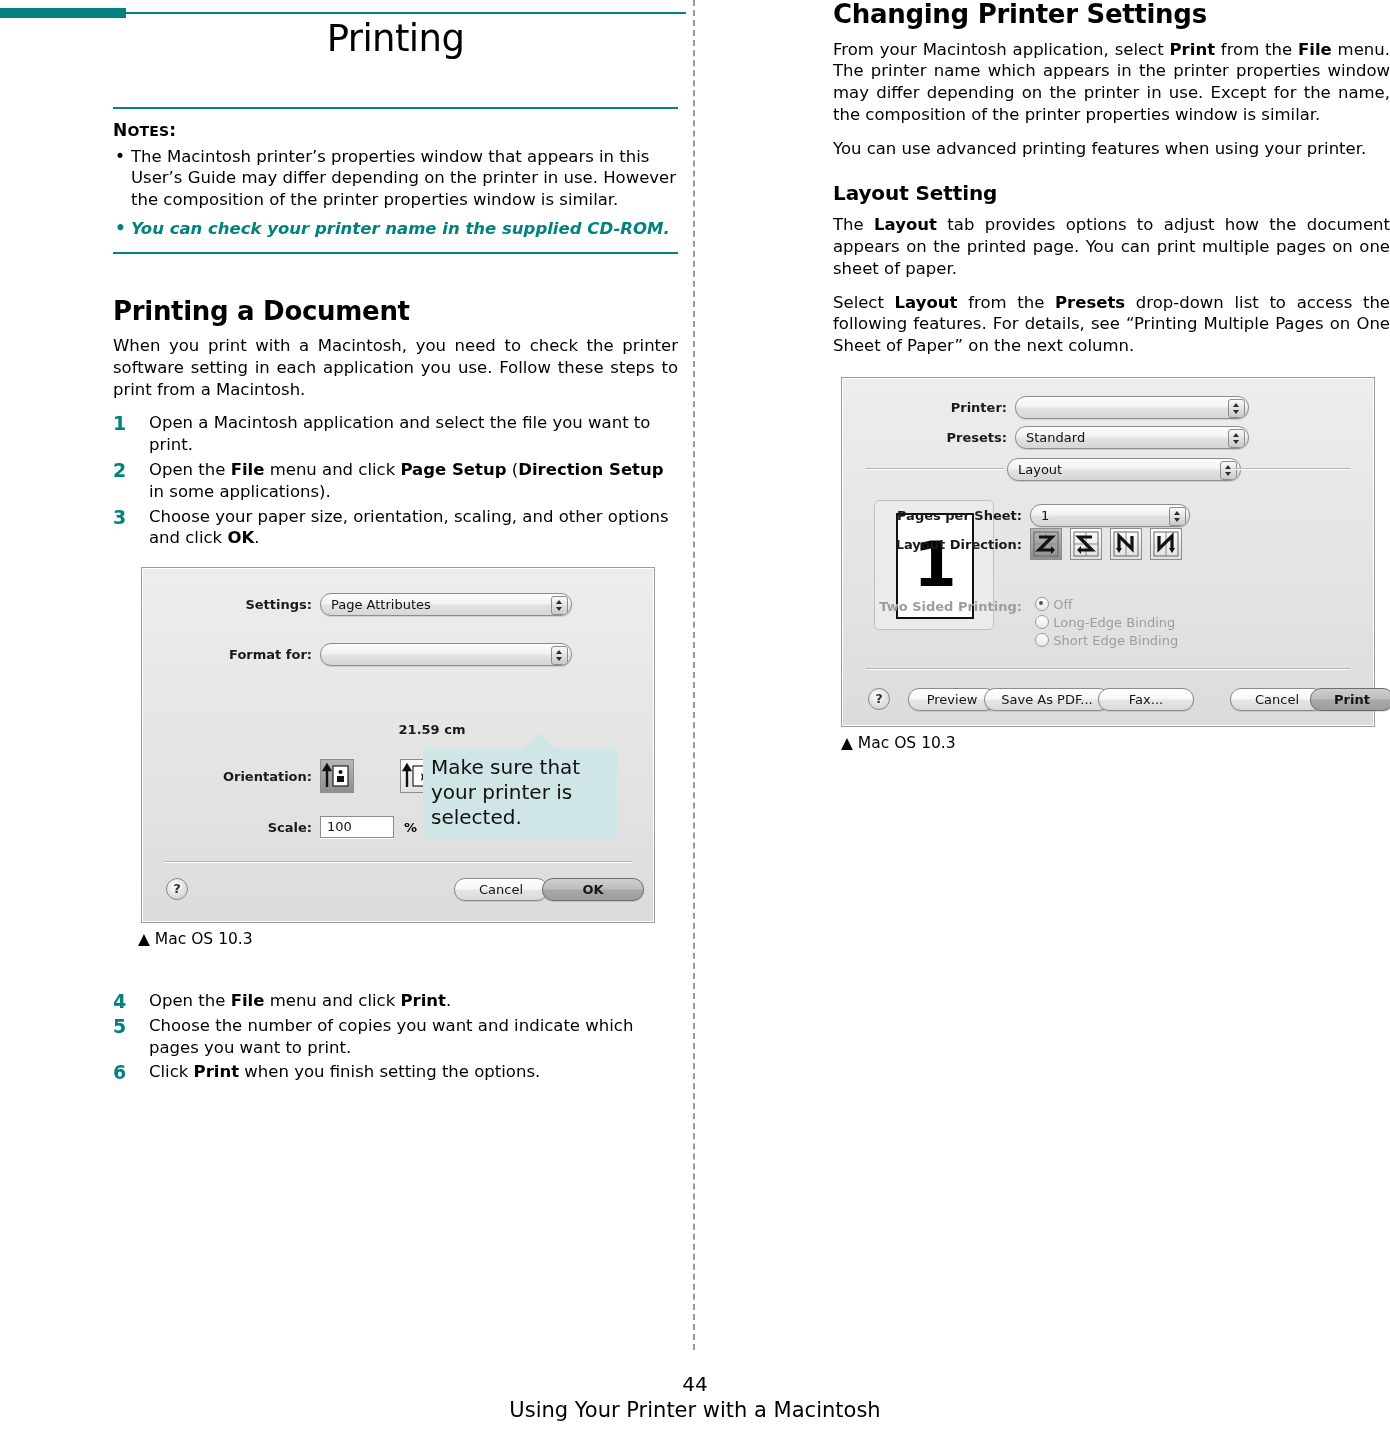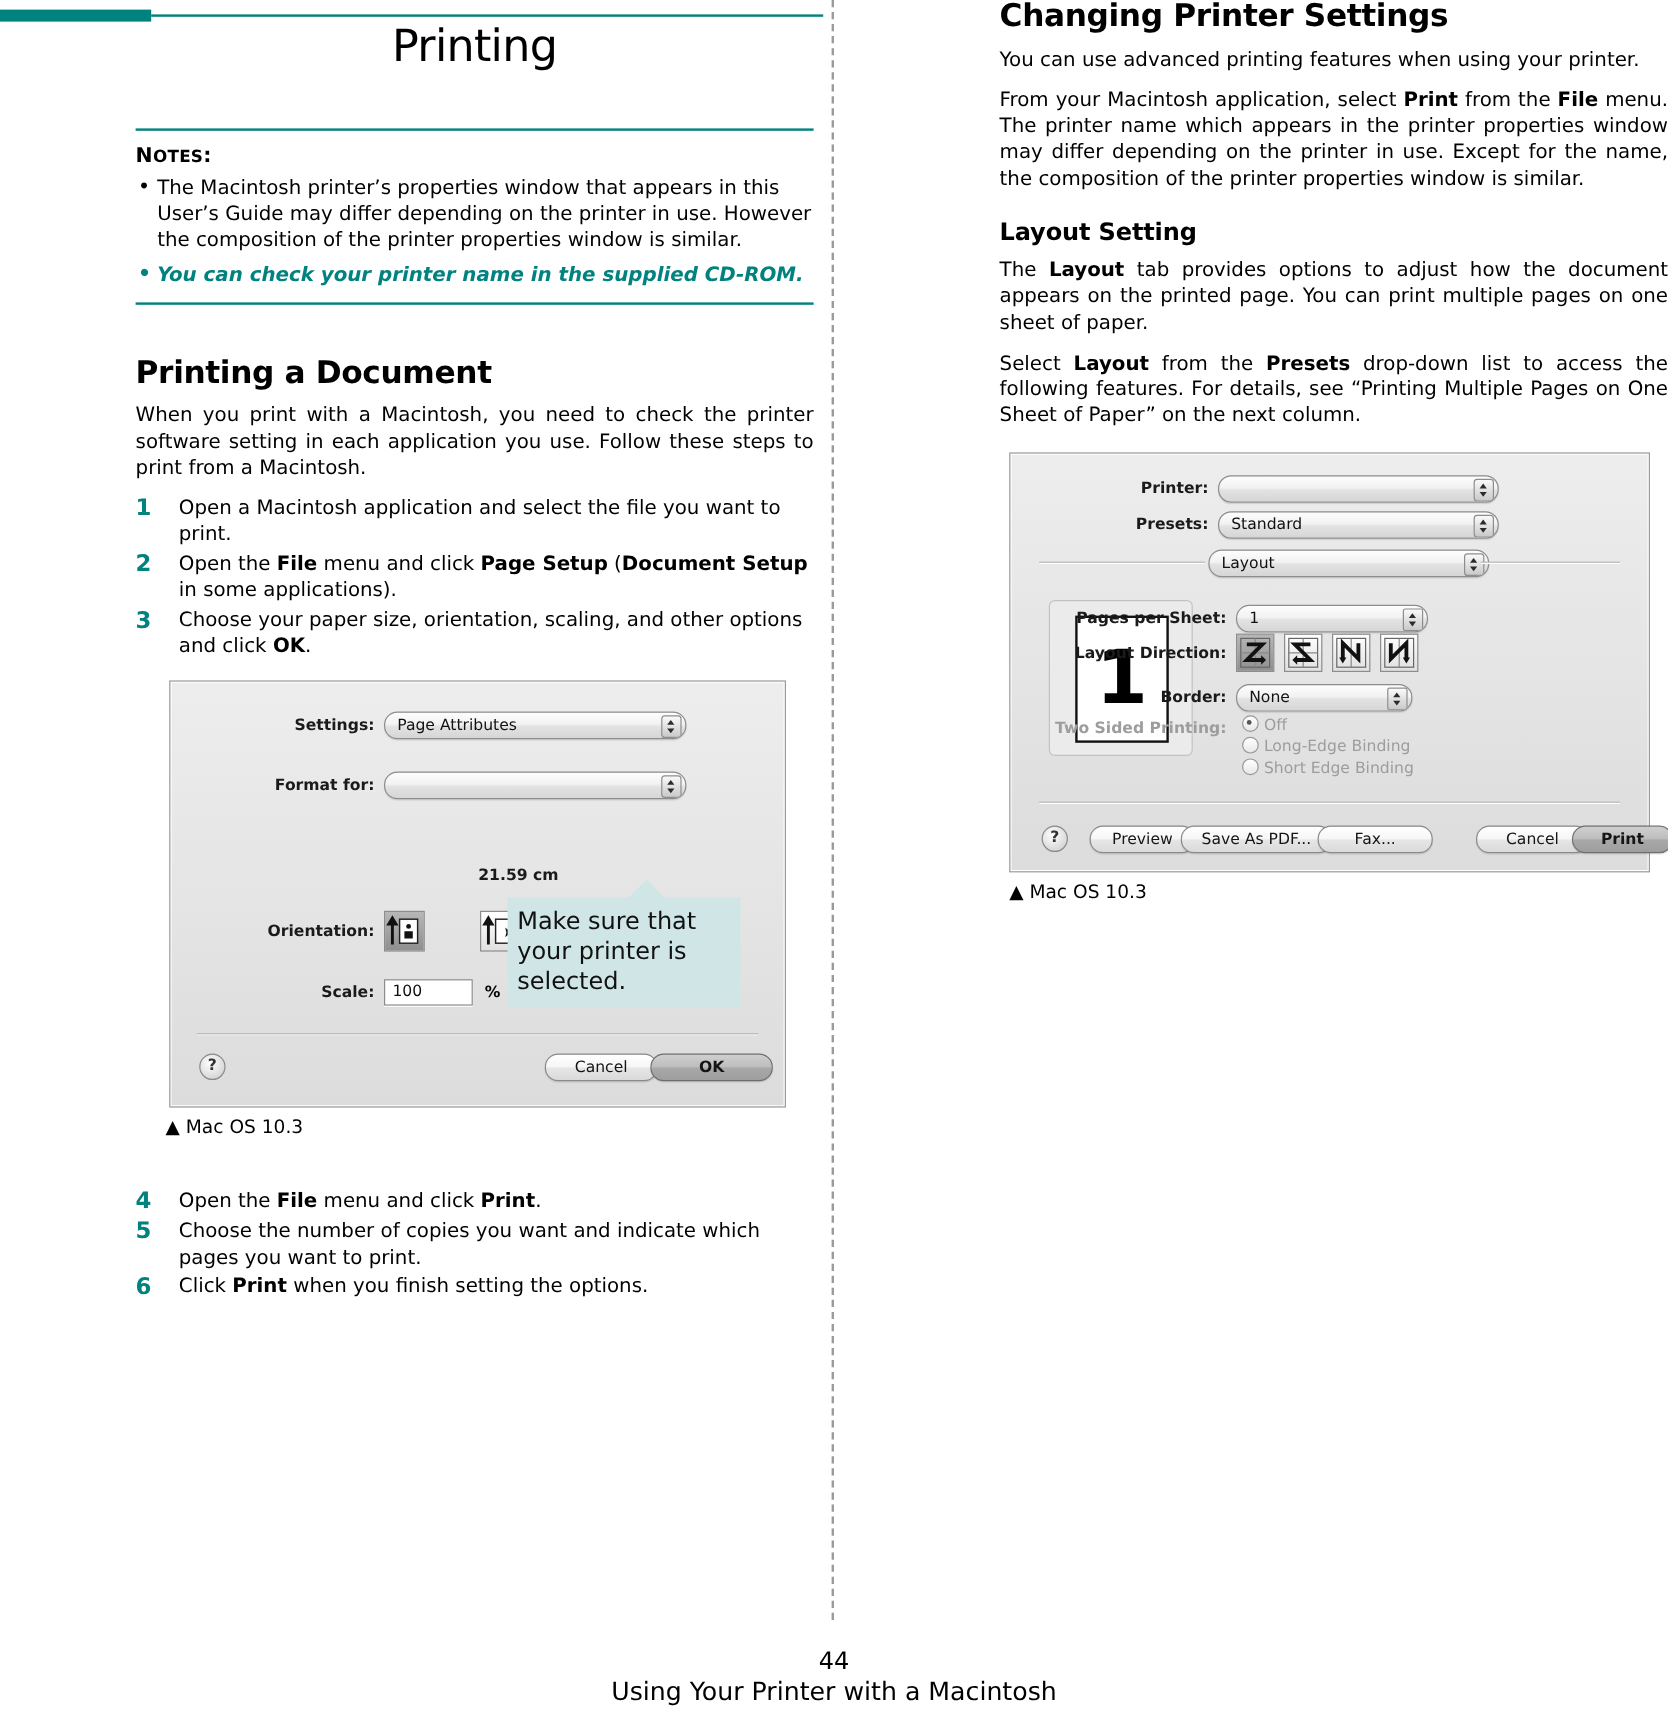--- a/index.html
+++ b/index.html
@@ -353,21 +353,21 @@
       <li>The Macintosh printer’s properties window that appears in this User’s Guide may differ depending on the printer in use. However the composition of the printer properties window is similar.</li>
       <li class="note-highlight">You can check your printer name in the supplied CD-ROM.</li>
     </ul>
   </div>
 
   <h2 class="section-title" style="margin-top:43px;">Printing a Document</h2>
   <p class="body-text">When you print with a Macintosh, you need to check the printer software setting in each application you use. Follow these steps to print from a Macintosh.</p>
 
   <ol class="steps" id="steps-1-3">
     <li><span class="stepnum">1</span><span class="steptext">Open a Macintosh application and select the file you want to print.</span></li>
-    <li><span class="stepnum">2</span><span class="steptext">Open the <b>File</b> menu and click <b>Page Setup</b> (<b>Document Setup</b> in some applications).</span></li>
+    <li><span class="stepnum">2</span><span class="steptext">Open the <b>File</b> menu and click <b>Page Setup</b> (<b>Direction Setup</b> in some applications).</span></li>
     <li><span class="stepnum">3</span><span class="steptext">Choose your paper size, orientation, scaling, and other options and click <b>OK</b>.</span></li>
   </ol>
 
   <div class="mac-dialog" id="page-setup-dialog" style="margin-top:18px; margin-left:28px; width:512px; height:354px;">
 
     <div class="dlg-row" style="position:absolute; left:0; top:25px; width:100%;">
       <div class="dlg-label" style="width:170px;">Settings:</div>
       <div class="popup" style="width:240px;">
         <span>Page Attributes</span>
         <span class="arrows"></span>
@@ -442,22 +442,22 @@
 
 <div id="callout">
   <div class="tail"></div>
   <span>Make sure that your printer is selected.</span>
 </div>
 
 <div class="column" id="right-column">
 
   <h2 class="section-title" style="margin-top:0; padding-top:0;">Changing Printer Settings</h2>
 
+  <p class="body-text" id="rp1">From your Macintosh application, select <b>Print</b> from the <b>File</b> menu. The printer name which appears in the printer properties window may differ depending on the printer in use. Except for the name, the composition of the printer properties window is similar.</p>
   <p class="body-text" id="rp0">You can use advanced printing features when using your printer.</p>
-  <p class="body-text" id="rp1">From your Macintosh application, select <b>Print</b> from the <b>File</b> menu. The printer name which appears in the printer properties window may differ depending on the printer in use. Except for the name, the composition of the printer properties window is similar.</p>
 
   <h3 class="sub-title">Layout Setting</h3>
 
   <p class="body-text" id="rsp0">The <b>Layout</b> tab provides options to adjust how the document appears on the printed page. You can print multiple pages on one sheet of paper.</p>
   <p class="body-text" id="rsp1">Select <b>Layout</b> from the <b>Presets</b> drop-down list to access the following features. For details, see “Printing Multiple Pages on One Sheet of Paper” on the next column.</p>
 
   <div class="mac-dialog" id="print-dialog" style="margin-top:20px; margin-left:8px; width:532px; height:348px;">
 
     <div class="dlg-row" style="position:absolute; left:0; top:18px; width:100%;">
       <div class="dlg-label" style="width:165px;">Printer:</div>
@@ -536,27 +536,20 @@
             <rect x="3" y="3" width="24" height="24" fill="none" stroke="#666" stroke-width="1"></rect>
             <line x1="15" y1="3" x2="15" y2="27" stroke="#888" stroke-width="1"></line>
             <path d="M8 7 V20 L21 7 V20" fill="none" stroke="#111" stroke-width="3.2"></path>
             <path d="M18 19 l3 5 l3 -5 z" fill="#111"></path>
           </svg>
         </div>
 
       </div>
     </div>
 
-    <div class="dlg-row" style="position:absolute; left:0; top:192px; width:100%;">
-      <div class="dlg-label" style="width:180px;">Border:</div>
-      <div class="popup square-arrows" style="width:135px;">
-        <span>None</span>
-        <span class="arrows"></span>
-      </div>
-    </div>
 
     <div style="position:absolute; left:0; top:218px; width:100%;">
       <div class="dlg-label dimmed" style="width:180px; display:inline-block; font-weight:bold;">Two Sided Printing:</div>
       <div style="display:inline-block; vertical-align:top;">
         <div style="font-size:13px; line-height:18px;">
           <span class="radio on"></span>
           <span class="dimmed">Off</span>
         </div>
         <div style="font-size:13px; line-height:18px;">
           <span class="radio"></span>

